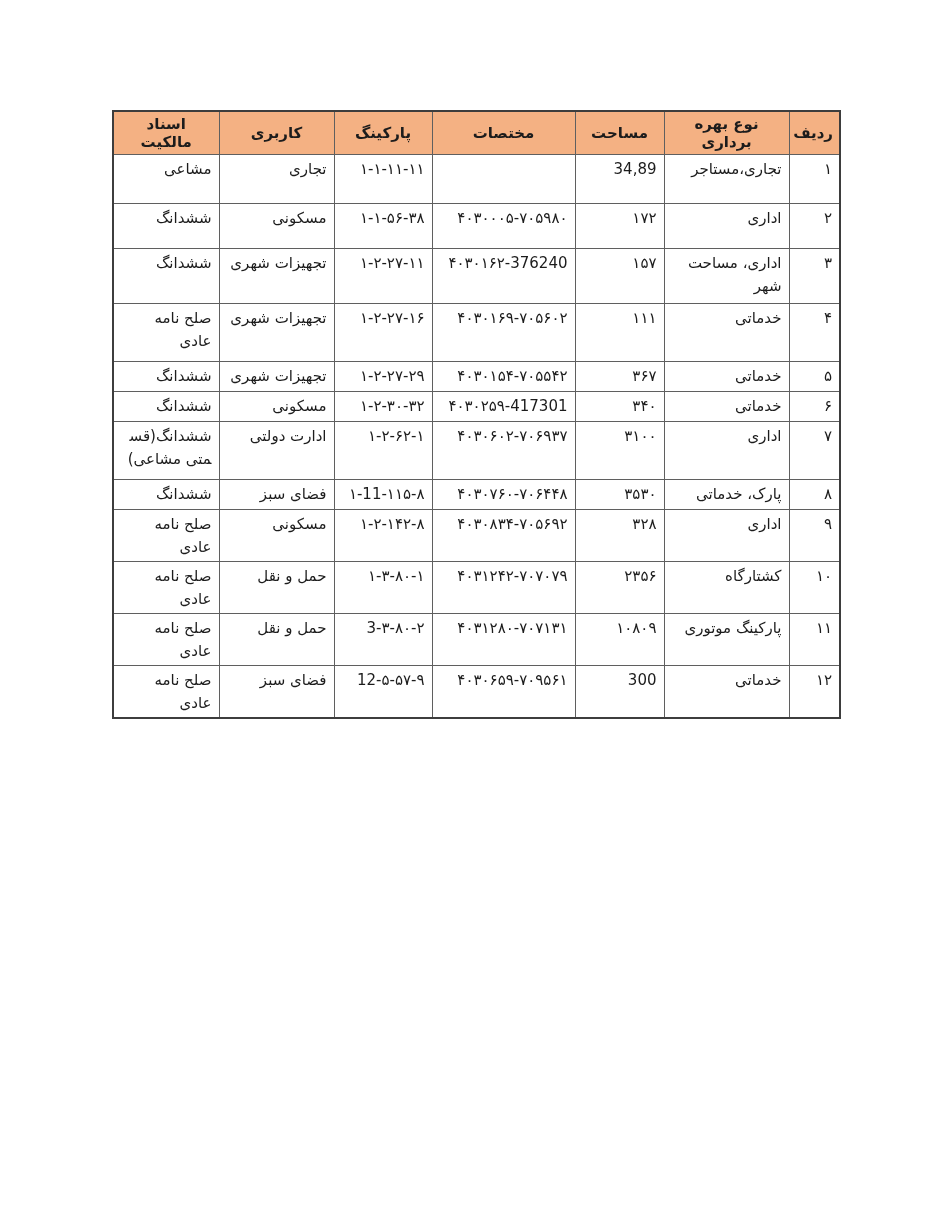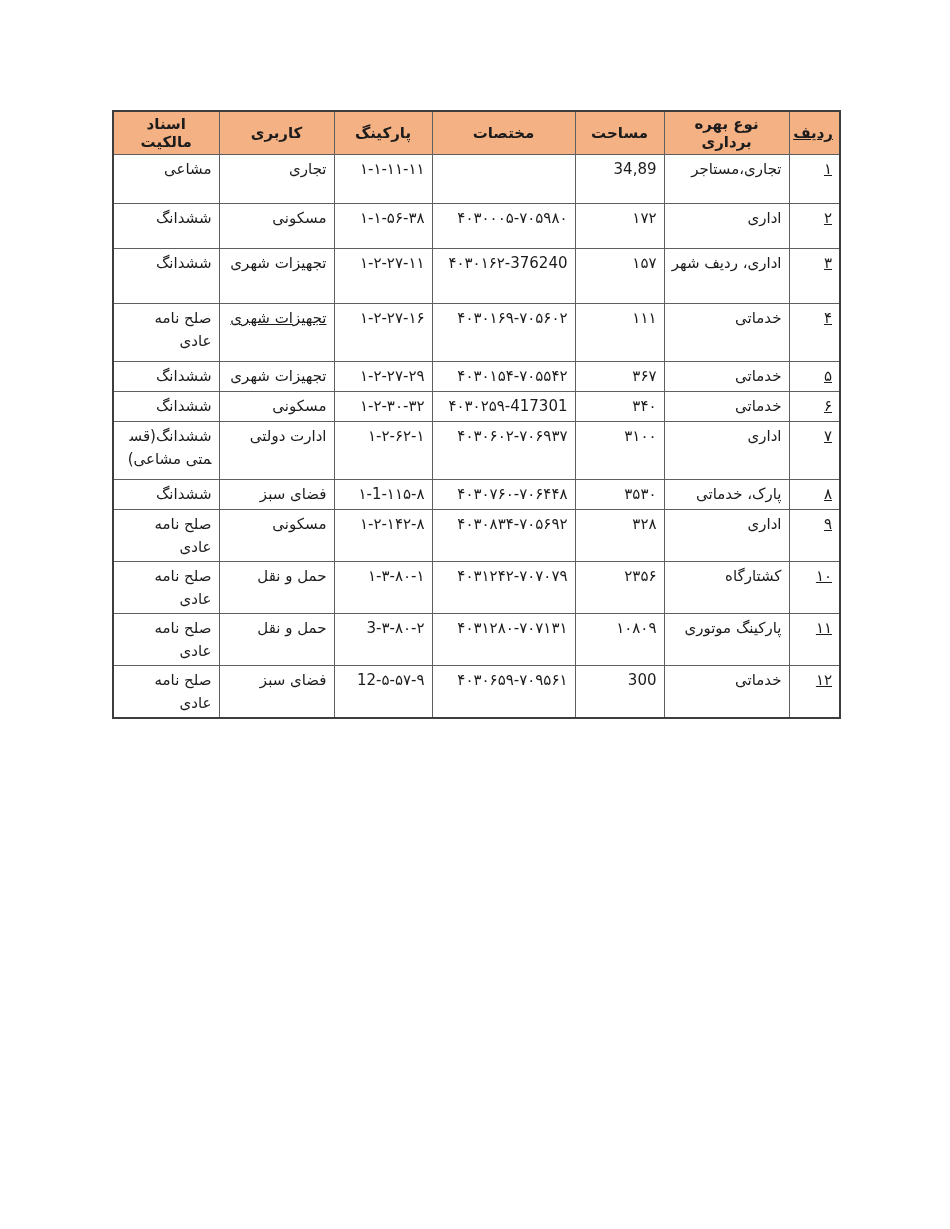--- a/index.html
+++ b/index.html
@@ -44,21 +44,21 @@
     padding: 3px 7px;
   }
   table.props td {
     font-size: 15px;
     text-align: right;
     vertical-align: top;
     padding: 3px 7px;
     line-height: 1.5;
     background: #ffffff;
   }
-  .center { text-align: center; text-decoration: underline; }
+  .center { text-align: center; }
   .breakall { word-break: break-all; }
   
   col.c-radif  { width: 51px; }
   col.c-type   { width: 125px; }
   col.c-area   { width: 89px; }
   col.c-coords { width: 143px; }
   col.c-code   { width: 98px; }
   col.c-usage  { width: 115px; }
   col.c-deed   { width: 106px; }
 </style>
@@ -101,21 +101,21 @@
         <td class="center">۲</td>
         <td>اداری</td>
         <td>۱۷۲</td>
         <td>۴۰۳۰۰۰۵-۷۰۵۹۸۰</td>
         <td>۱-۱-۵۶-۳۸</td>
         <td>مسکونی</td>
         <td>ششدانگ</td>
       </tr>
       <tr style="height:55px">
         <td class="center">۳</td>
-        <td>اداری، ردیف شهر</td>
+        <td>اداری، مساحت شهر</td>
         <td>۱۵۷</td>
         <td>۴۰۳۰۱۶۲-376240</td>
         <td>۱-۲-۲۷-۱۱</td>
         <td>تجهیزات شهری</td>
         <td>ششدانگ</td>
       </tr>
       <tr style="height:58px">
         <td class="center">۴</td>
         <td>خدماتی</td>
         <td>۱۱۱</td>
@@ -149,21 +149,21 @@
         <td>۴۰۳۰۶۰۲-۷۰۶۹۳۷</td>
         <td>۱-۲-۶۲-۱</td>
         <td>ادارت دولتی</td>
         <td class="breakall">ششدانگ(قسمتی مشاعی)</td>
       </tr>
       <tr style="height:30px">
         <td class="center">۸</td>
         <td>پارک، خدماتی</td>
         <td>۳۵۳۰</td>
         <td>۴۰۳۰۷۶۰-۷۰۶۴۴۸</td>
-        <td>۱-1-۱۱۵-۸</td>
+        <td>۱-11-۱۱۵-۸</td>
         <td>فضای سبز</td>
         <td>ششدانگ</td>
       </tr>
       <tr style="height:30px">
         <td class="center">۹</td>
         <td>اداری</td>
         <td>۳۲۸</td>
         <td>۴۰۳۰۸۳۴-۷۰۵۶۹۲</td>
         <td>۱-۲-۱۴۲-۸</td>
         <td>مسکونی</td>

